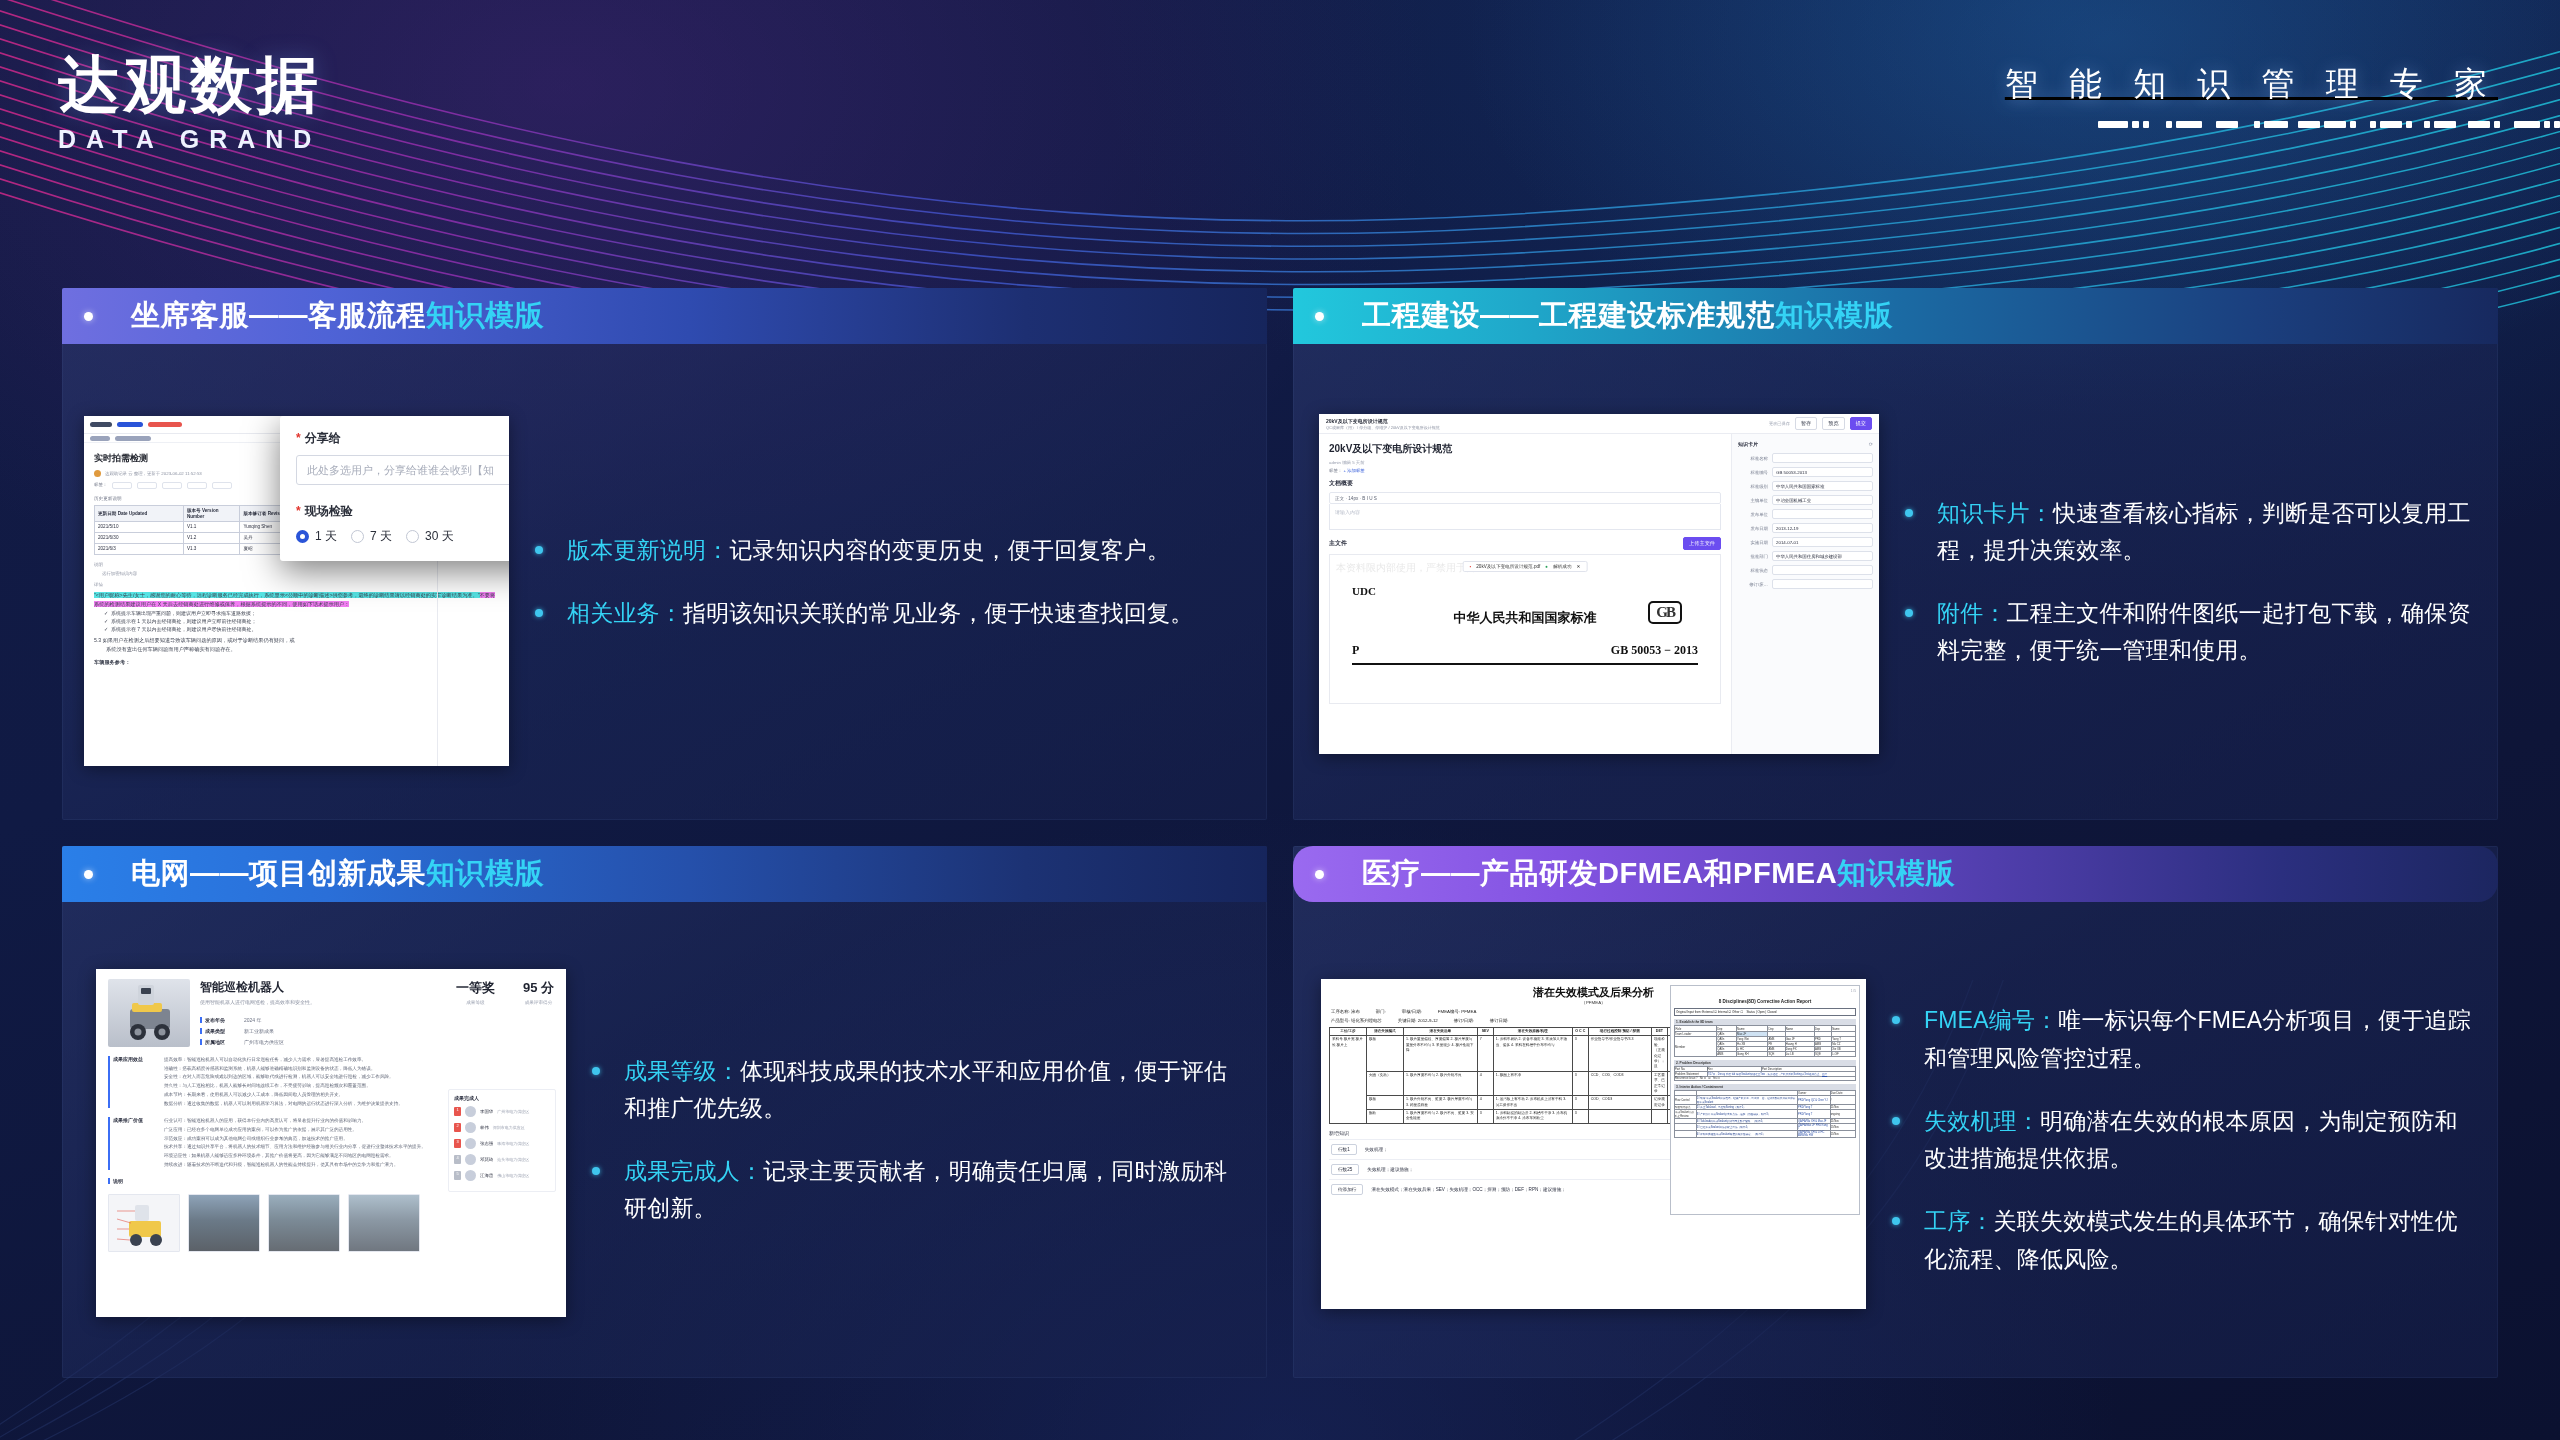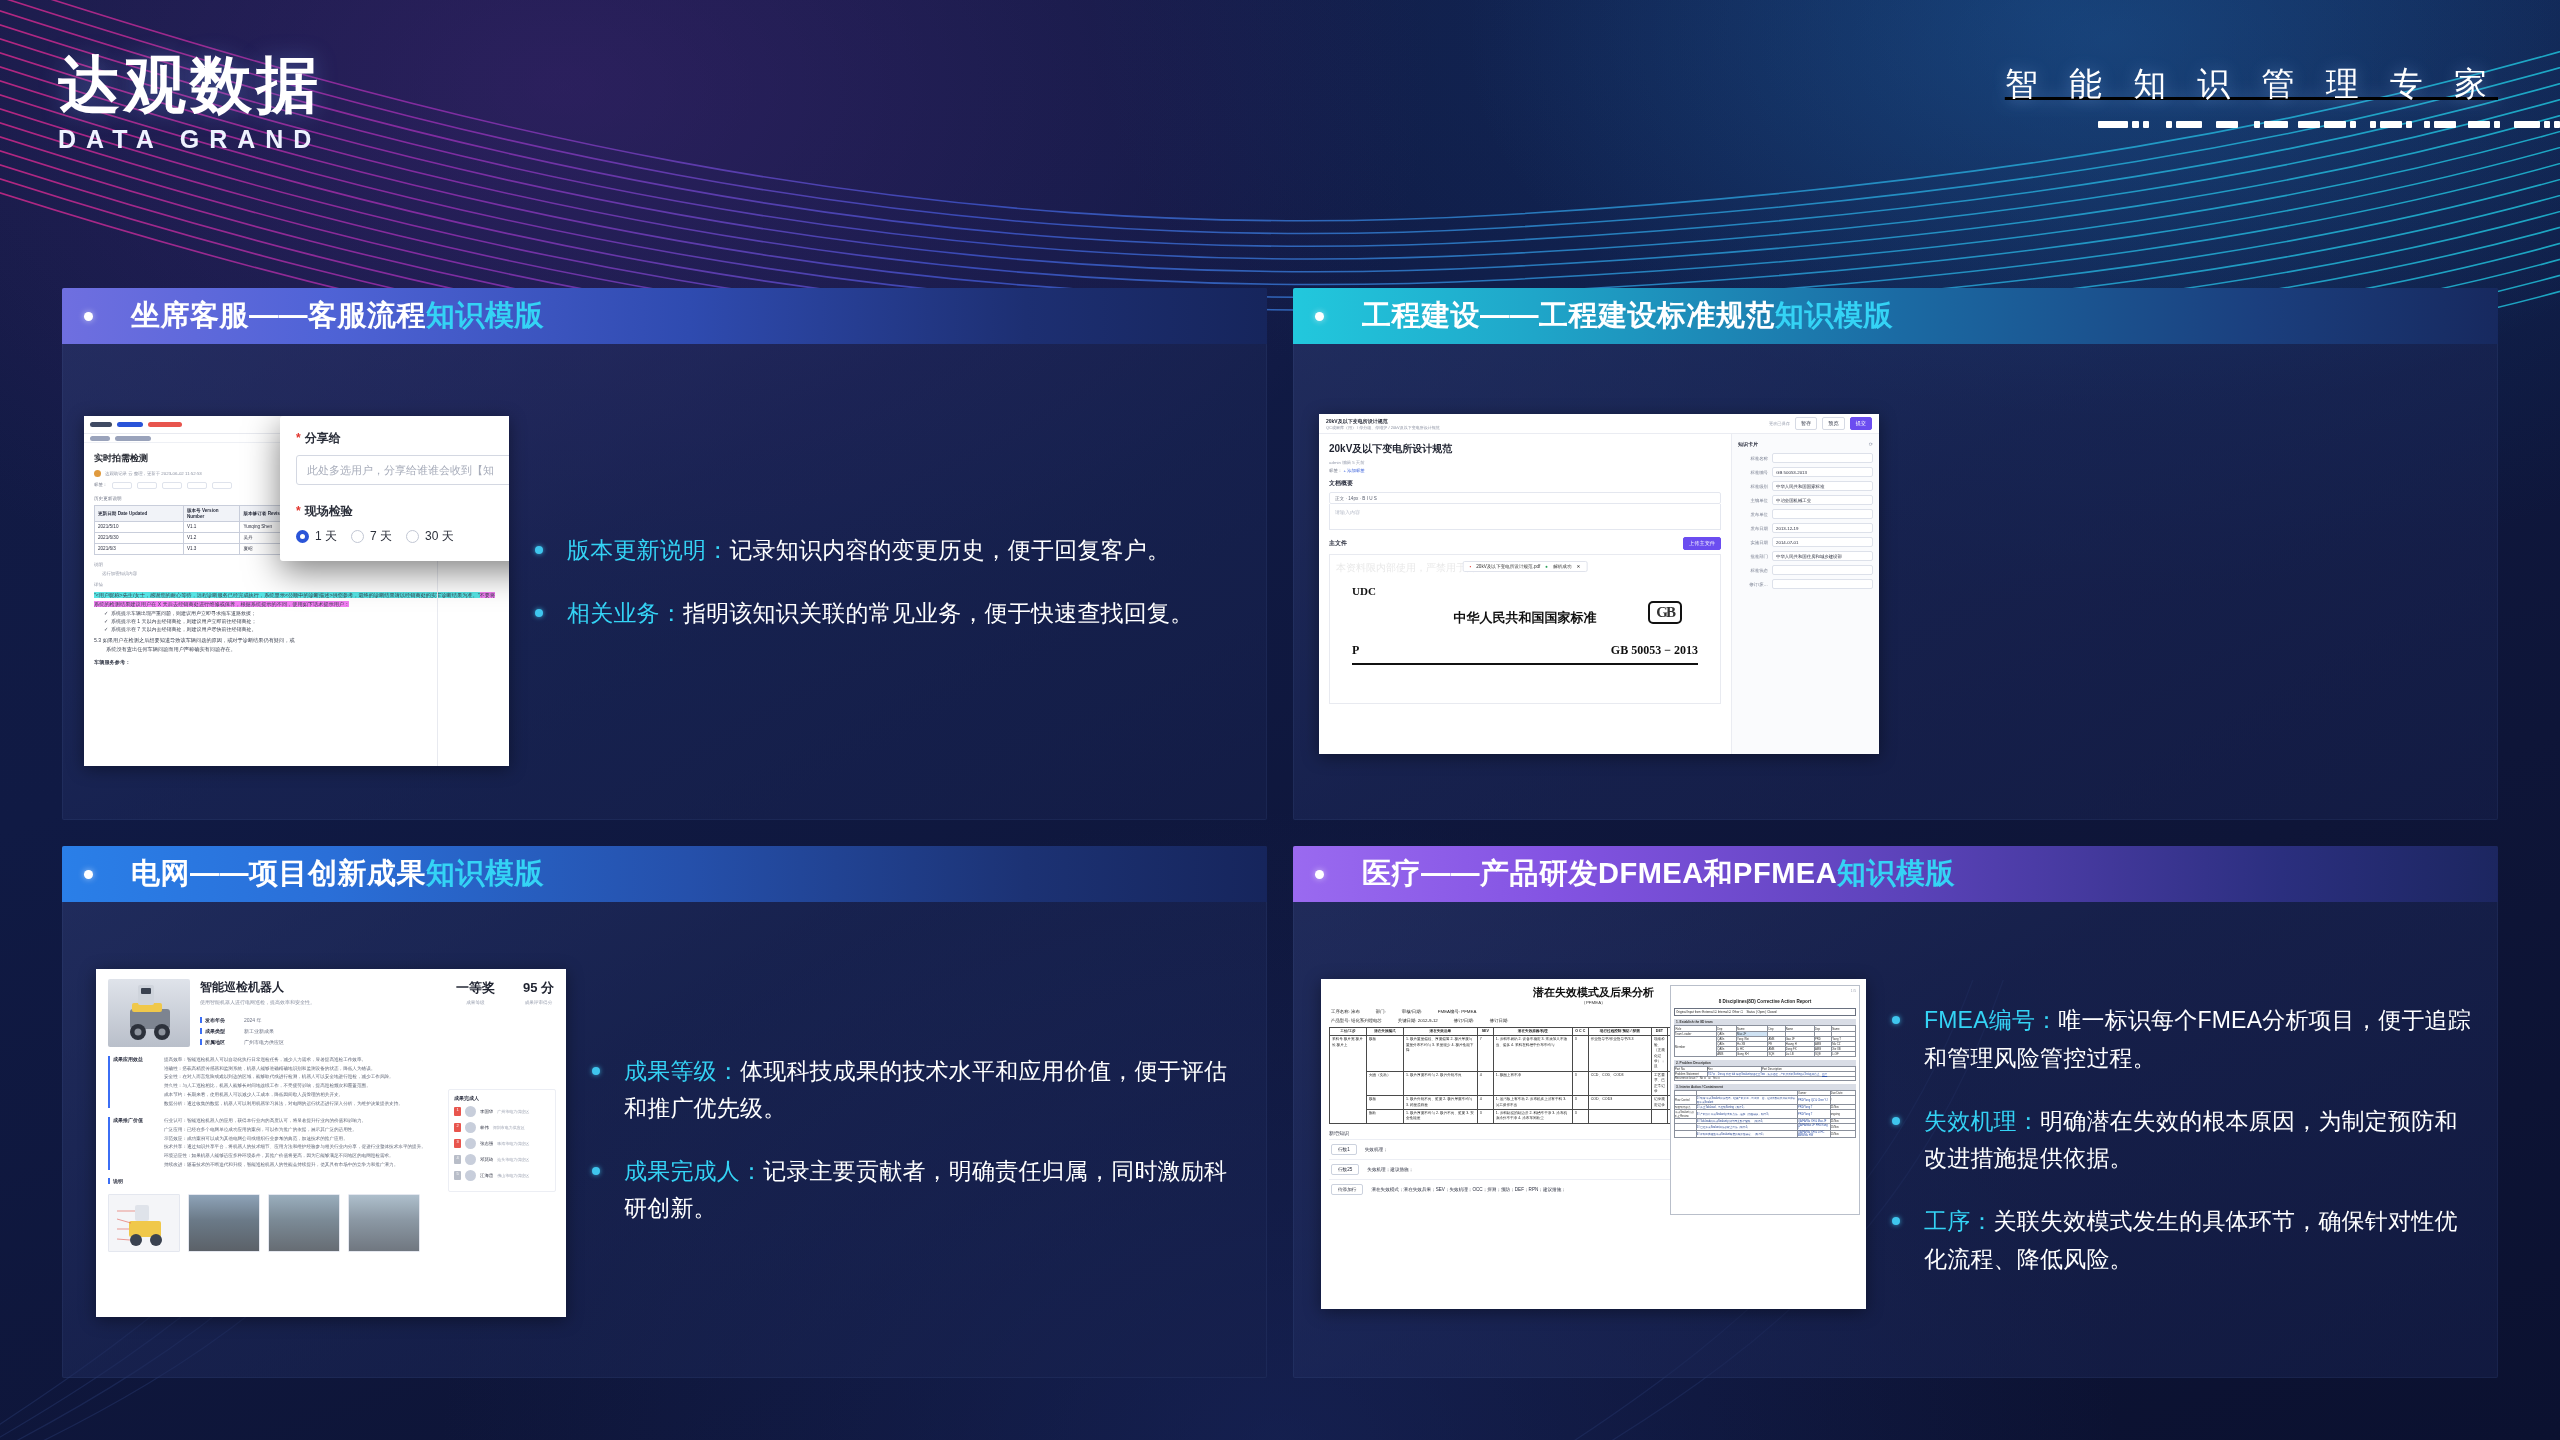--- a/index.html
+++ b/index.html
@@ -94,21 +94,21 @@
     box-shadow: 0 0 5px rgba(63,198,238,0.8);
   }
   .bullet .btext {
     color: #ffffff; font-size: 23px; line-height: 1.62; letter-spacing: .2px;
   }
   .bullet .btext .term { color: #34d3f5; font-weight: 400; }
   
   .hg-1 { background: linear-gradient(90deg, #6f6fe0 0%, #4f63d6 22%, #2f4bb0 52%, #1d2f72 80%, #16255c 100%); }
   .hg-2 { background: linear-gradient(90deg, #22c8dd 0%, #1fa6c9 20%, #1b6ba4 50%, #1b3f7e 80%, #17295f 100%); }
   .hg-3 { background: linear-gradient(90deg, #2a7fe8 0%, #2a6fd8 22%, #2550ab 52%, #1c3274 80%, #16255c 100%); }
-  .hg-4 { background: linear-gradient(90deg, #9a6af0 0%, #8353e2 22%, #5a42b8 52%, #2b2f7f 82%, #1c2660 100%); }
+  .hg-4 { background: linear-gradient(90deg, #9a6af0 0%, #8353e2 22%, #5a42b8 52%, #2b2f7f 82%, #1c2660 100%); border-radius: 20px; }
 
   
   .shot { background: #ffffff; position: relative; overflow: hidden;
           box-shadow: 0 3px 16px rgba(0,0,0,0.4); font-size: 5px; color: #333; }
   
   .s1 { width: 425px; height: 350px; margin-left: 6px; margin-top: 18px; }
   .s1-top { height: 18px; border-bottom: 1px solid #e8eaf0; display: flex; align-items: center; padding: 0 6px; gap: 5px; }
   .s1-crumb { height: 9px; border-bottom: 1px solid #eef0f5; display: flex; align-items: center; padding: 0 6px; gap: 5px; }
   .pill { height: 5px; border-radius: 3px; }
   .s1-body { padding: 9px 10px; }
@@ -511,20 +511,30 @@
                 <div class="s2-field">
                     <span class="fl">标准状态</span>
                     <span class="fv"></span>
                   </div>
                 <div class="s2-field">
                     <span class="fl">修订/废…</span>
                     <span class="fv"></span>
                   </div>
               </div>
             </div>
+          </div>
+        </div>
+        <div class="bullets">
+          <div class="bullet">
+            <span class="bdot"></span>
+            <span class="btext"><span class="term">知识卡片：</span><span>快速查看核心指标，判断是否可以复用工程，提升决策效率。</span></span>
+          </div>
+          <div class="bullet">
+            <span class="bdot"></span>
+            <span class="btext"><span class="term">附件：</span><span>工程主文件和附件图纸一起打包下载，确保资料完整，便于统一管理和使用。</span></span>
           </div>
         </div>
       </div>
     </div>
 
     <div class="card">
       <div class="card-head hg-3">
         <span class="dot"></span>
         <span class="ht"><span>电网——项目创新成果</span><span class="accent">知识模版</span></span>
       </div>

